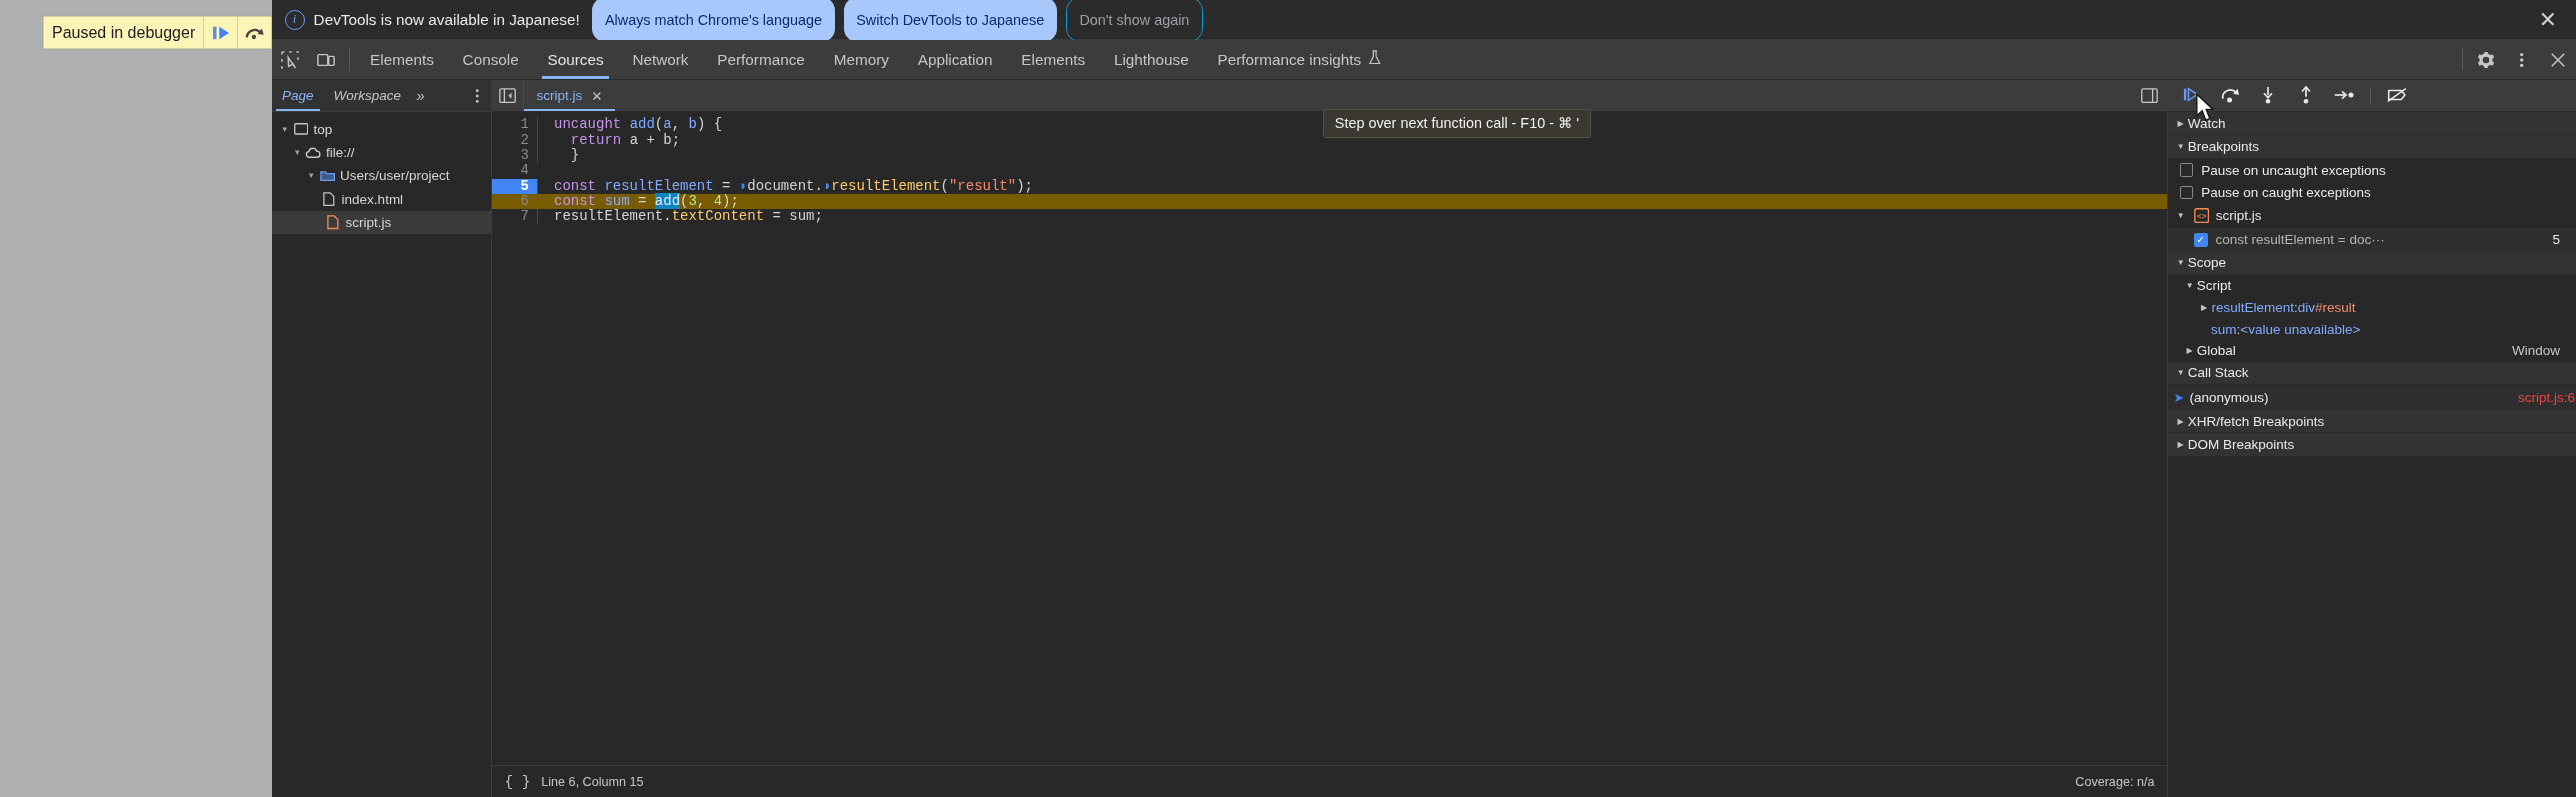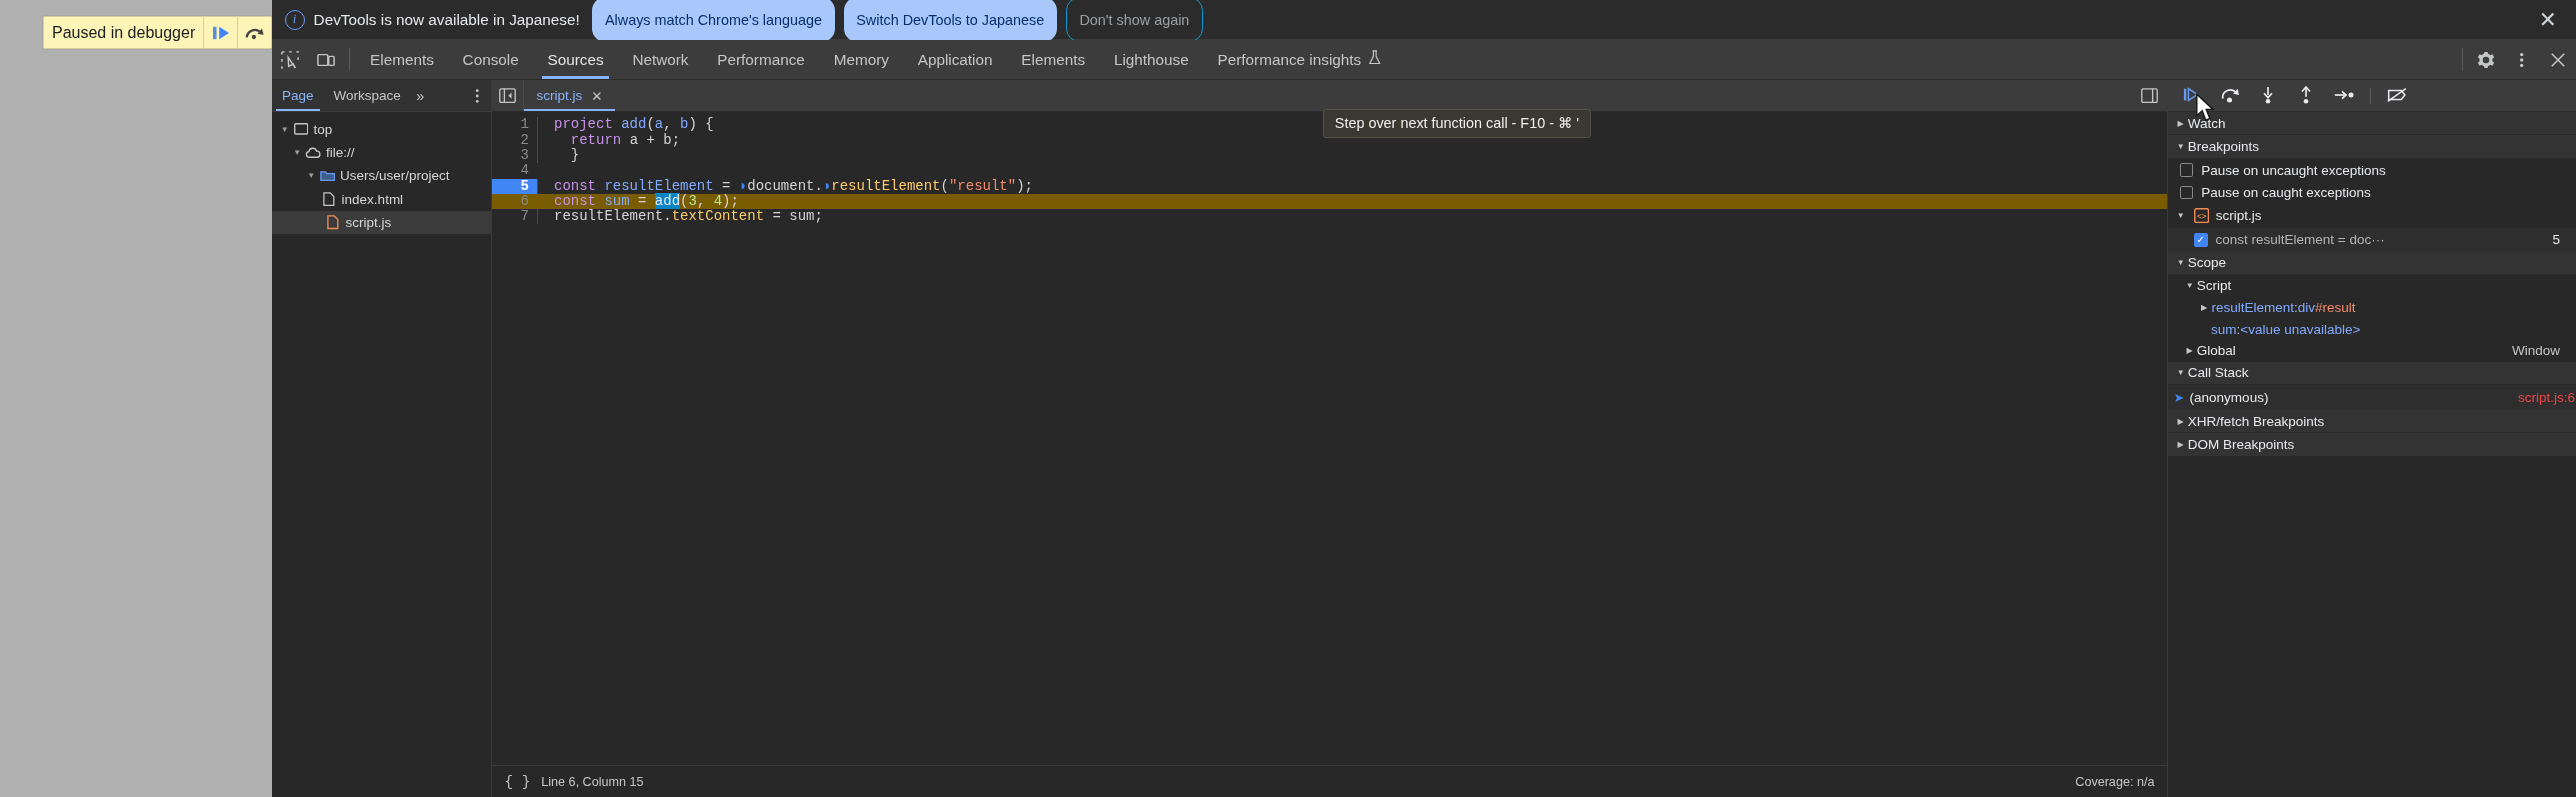--- a/index.html
+++ b/index.html
@@ -127,20 +127,21 @@
     width: 220px; flex: 0 0 220px;
     background: #282828;
     border-right: 0.9px solid #3b3b3b;
     display: flex; flex-direction: column;
   }
   #nav-tabs {
     height: 32px; flex: 0 0 32px;
     display: flex; align-items: stretch;
     border-bottom: 0.9px solid #3b3b3b;
     background: #323232;
+    font-style: italic;
   }
   .nav-tab {
     display: flex; align-items: center; padding: 0 10px;
     font-size: 13.5px; color: #c4c7c5; cursor: pointer; position: relative;
   }
   .nav-tab.active { color: #8ab4f8; }
   .nav-tab.active::after {
     content: ""; position: absolute; left: 3.6px; right: 3.6px; bottom: 0;
     height: 1.8px; background: #8ab4f8;
   }
@@ -489,21 +490,21 @@
           <svg width="17" height="15.3" viewBox="0 0 19 17">
               <rect x="0.9" y="0.9" width="17.2" height="15.2" rx="1.5" fill="none" stroke="#c4c7c5" stroke-width="1.5"></rect>
               <line x1="13" y1="0.9" x2="13" y2="16.1" stroke="#c4c7c5" stroke-width="1.5"></line>
             </svg>
         </div>
       </div>
 
       <div id="code">
           <div class="cline">
             <div class="gutter">1</div>
-            <div class="codetext"><span class="tok-kw">project </span><span class="tok-fn">add</span><span class="tok-plain">(</span><span class="tok-var">a</span><span class="tok-plain">, </span><span class="tok-var">b</span><span class="tok-plain">) {</span></div>
+            <div class="codetext"><span class="tok-kw">uncaught </span><span class="tok-fn">add</span><span class="tok-plain">(</span><span class="tok-var">a</span><span class="tok-plain">, </span><span class="tok-var">b</span><span class="tok-plain">) {</span></div>
           </div>
           <div class="cline">
             <div class="gutter">2</div>
             <div class="codetext"><span class="tok-plain">  </span><span class="tok-kw">return</span><span class="tok-plain"> a + b;</span></div>
           </div>
           <div class="cline">
             <div class="gutter">3</div>
             <div class="codetext"><span class="tok-plain">  }</span></div>
           </div>
           <div class="cline">

